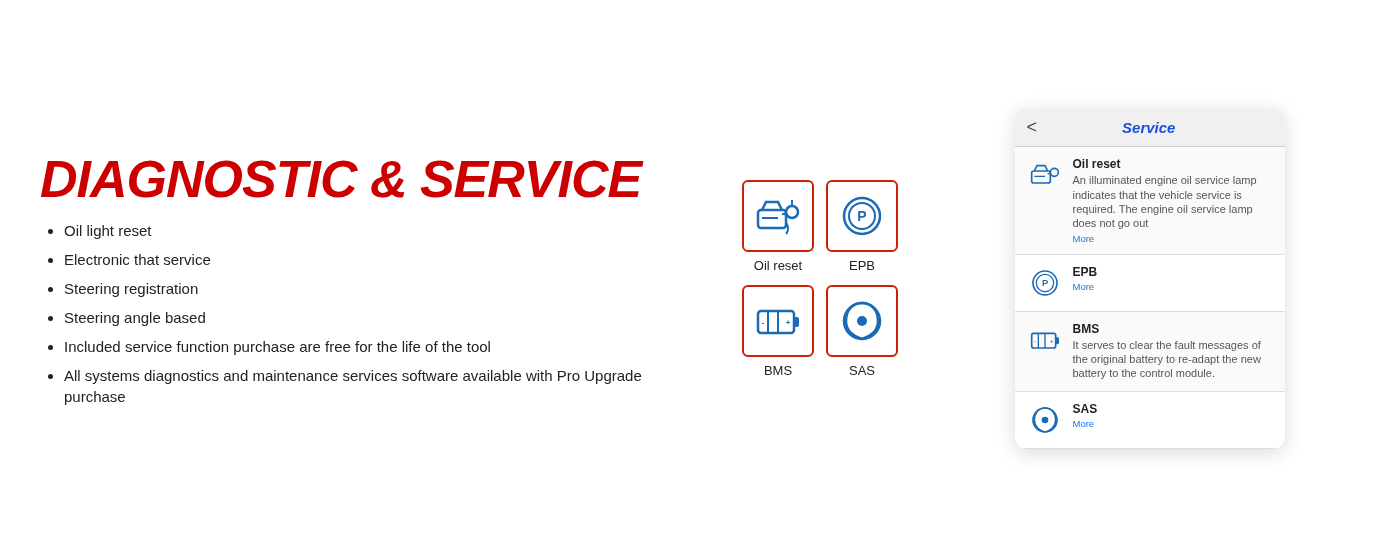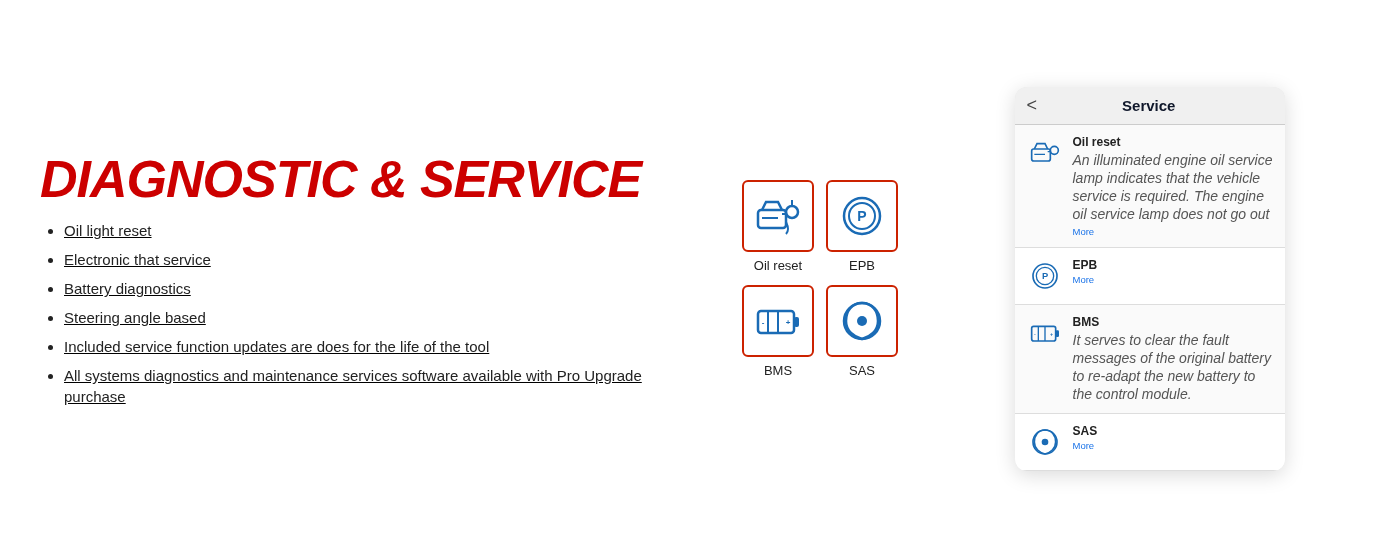--- a/index.html
+++ b/index.html
@@ -39,21 +39,20 @@
       font-style: italic;
       letter-spacing: -1px;
     }
 
     .features-list {
       list-style: disc;
       padding-left: 24px;
       display: flex;
       flex-direction: column;
       gap: 8px;
-      text-decoration: underline;
     }
 
     .features-list li {
       font-size: 15px;
       color: #222;
       line-height: 1.4;
     }
 
     
     .middle-section {
@@ -130,22 +129,23 @@
       color: #444;
       cursor: pointer;
       margin-right: 8px;
     }
 
     .phone-header-title {
       flex: 1;
       text-align: center;
       font-size: 15px;
       font-weight: 600;
-      color: #0f172a;
+      color: #1d4ed8;
       padding-right: 20px;
+      font-style: italic;
     }
 
     .service-list {
       background: #f5f5f5;
     }
 
     .service-item {
       display: flex;
       align-items: flex-start;
       gap: 10px;
@@ -172,24 +172,23 @@
     }
 
     .service-name {
       font-size: 12px;
       font-weight: 700;
       color: #222;
       margin-bottom: 2px;
     }
 
     .service-desc {
-      font-size: 14px;
+      font-size: 11px;
       color: #555;
       line-height: 1.3;
-      font-style: italic;
     }
 
     .service-more {
       font-size: 9.5px;
       color: #1a73e8;
       cursor: pointer;
       margin-top: 2px;
       display: block;
     }
   </style>
@@ -197,23 +196,23 @@
 <body>
 
 <div class="main-container">
 
   <div class="left-section">
     <h1 class="main-title">DIAGNOSTIC &amp; SERVICE</h1>
     <ul class="features-list">
 
     <li>Oil light reset</li>
         <li>Electronic that service</li>
-        <li>Battery diagnostics</li>
+        <li>Steering registration</li>
         <li>Steering angle based</li>
-        <li>Included service function updates are does for the life of the tool</li>
+        <li>Included service function purchase are free for the life of the tool</li>
         <li>All systems diagnostics and maintenance services software available with Pro Upgrade purchase</li>
       </ul>
   </div>
 
   <div class="middle-section">
     <div class="icon-grid">
 
       <div class="icon-item">
         <div class="icon-box">
           <svg class="icon-svg" viewBox="0 0 48 48">

